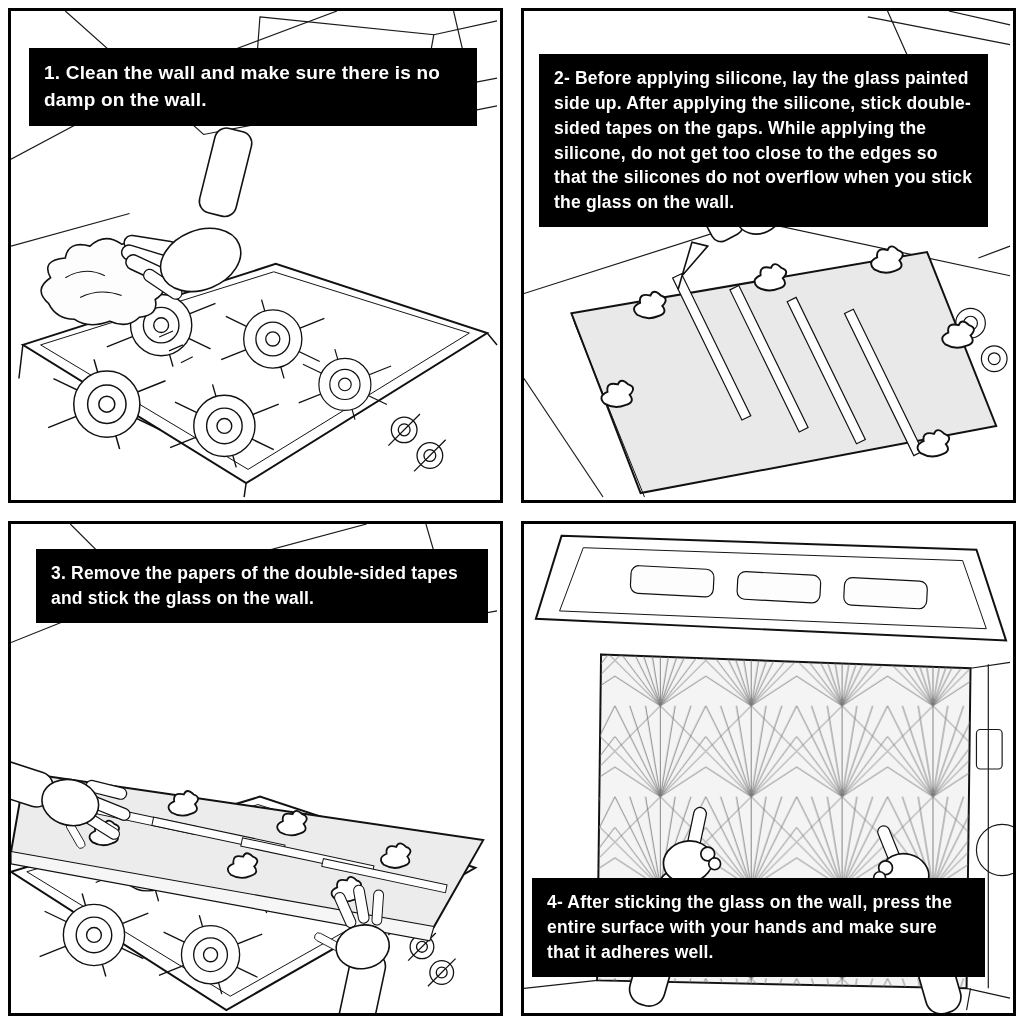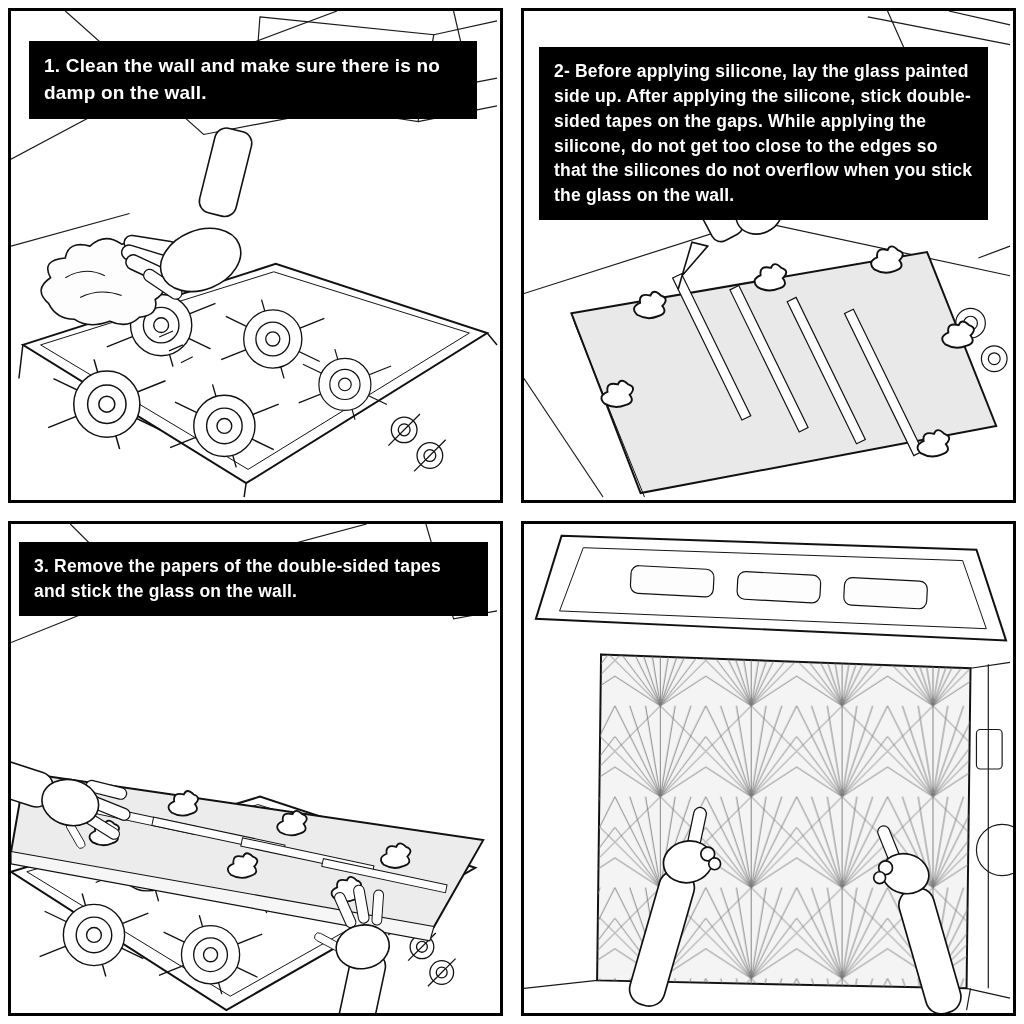--- a/index.html
+++ b/index.html
@@ -3,24 +3,24 @@
 <meta charset="utf-8">
 <style>
   * { margin:0; padding:0; box-sizing:border-box; }
   html,body { width:1024px; height:1024px; background:#fff; overflow:hidden;
               font-family:"Liberation Sans", sans-serif; }
   .sheet { display:grid; grid-template-columns:1fr 1fr; grid-template-rows:1fr 1fr;
            gap:18px; padding:8px; width:1024px; height:1024px; }
   .panel { position:relative; border:3px solid #000; background:#fff; overflow:hidden; }
   .panel svg.illu { position:absolute; inset:0; width:100%; height:100%; }
   .caption { position:absolute; background:#000; color:#fff; font-weight:bold;
-             font-size:17.5px; line-height:1.42; padding:12px 15px; letter-spacing:.2px; }
+             font-size:17.5px; line-height:1.42; padding:12px 15px; letter-spacing:.2px;margin-top:7px; }
   .cap1 { top:30px; left:18px; width:448px; font-size:19px; }
   .cap2 { top:36px; left:15px; right:25px; }
-  .cap3 { top:18px; left:8px; right:12px; }
+  .cap3 { top:18px; left:25px; right:12px; }
   .cap4 { bottom:36px; left:8px; right:28px; }
   .defs { position:absolute; width:0; height:0; }
 </style>
 </head>
 <body>
 
 <svg class="defs">
   <defs>
     <g id="burner" stroke="#111" fill="none" stroke-width="1.4">
       <line x1="-55" y1="22" x2="55" y2="-22"></line>
@@ -225,15 +225,16 @@
         <circle cx="193" cy="344" r="6"></circle>
       </g>
       <g fill="#fff" stroke="#111" stroke-width="1.7">
         <rect x="-17" y="0" width="36" height="130" rx="16" transform="translate(392,370) rotate(-16)"></rect>
         <use href="#cap" transform="translate(378,346) rotate(-112) scale(0.8)"></use>
         <ellipse cx="386" cy="354" rx="24" ry="20" transform="rotate(14 386 354)"></ellipse>
         <circle cx="366" cy="348" r="7"></circle>
         <circle cx="360" cy="358" r="6"></circle>
       </g>
     </svg>
+    <div class="caption cap4">4- After sticking the glass on the wall, press the entire surface with your hands and make sure that it adheres well.</div>
   </div>
 
 </div>
 
 </body></html>

